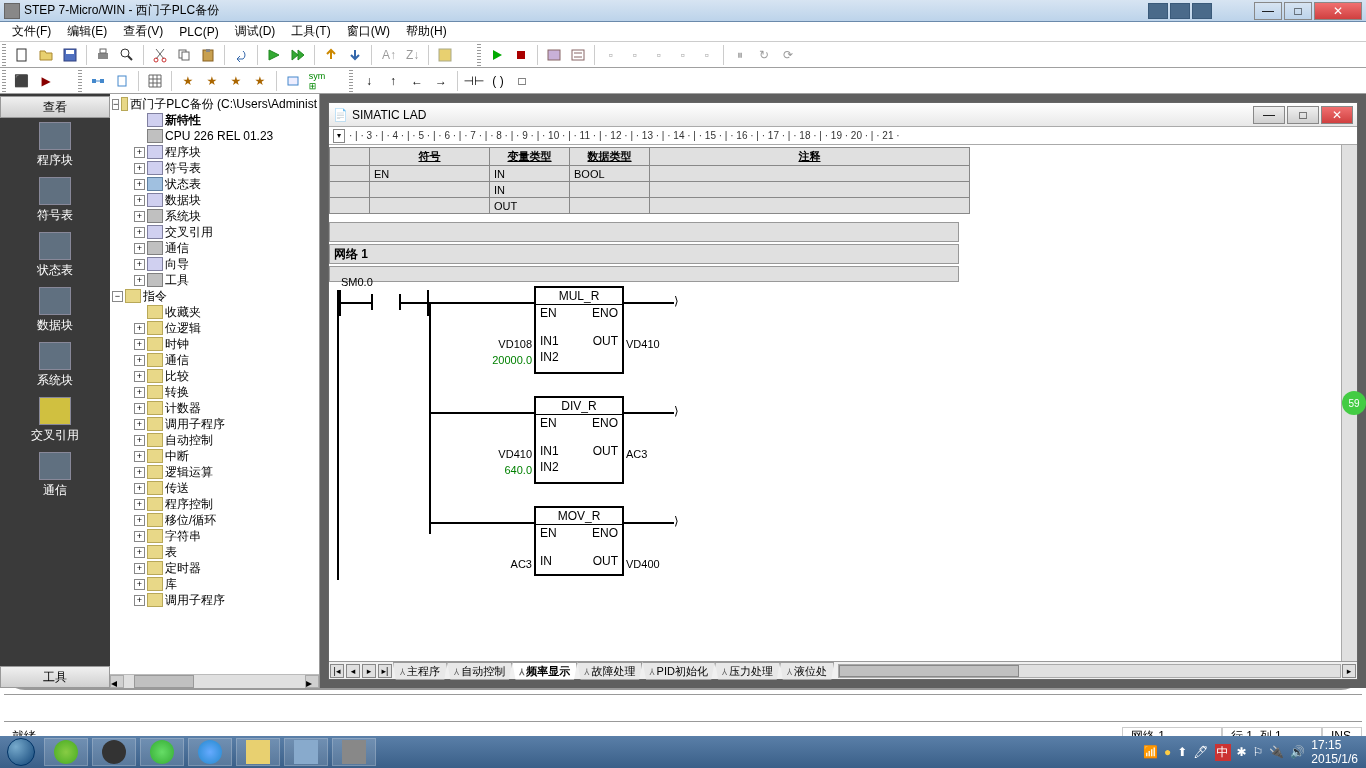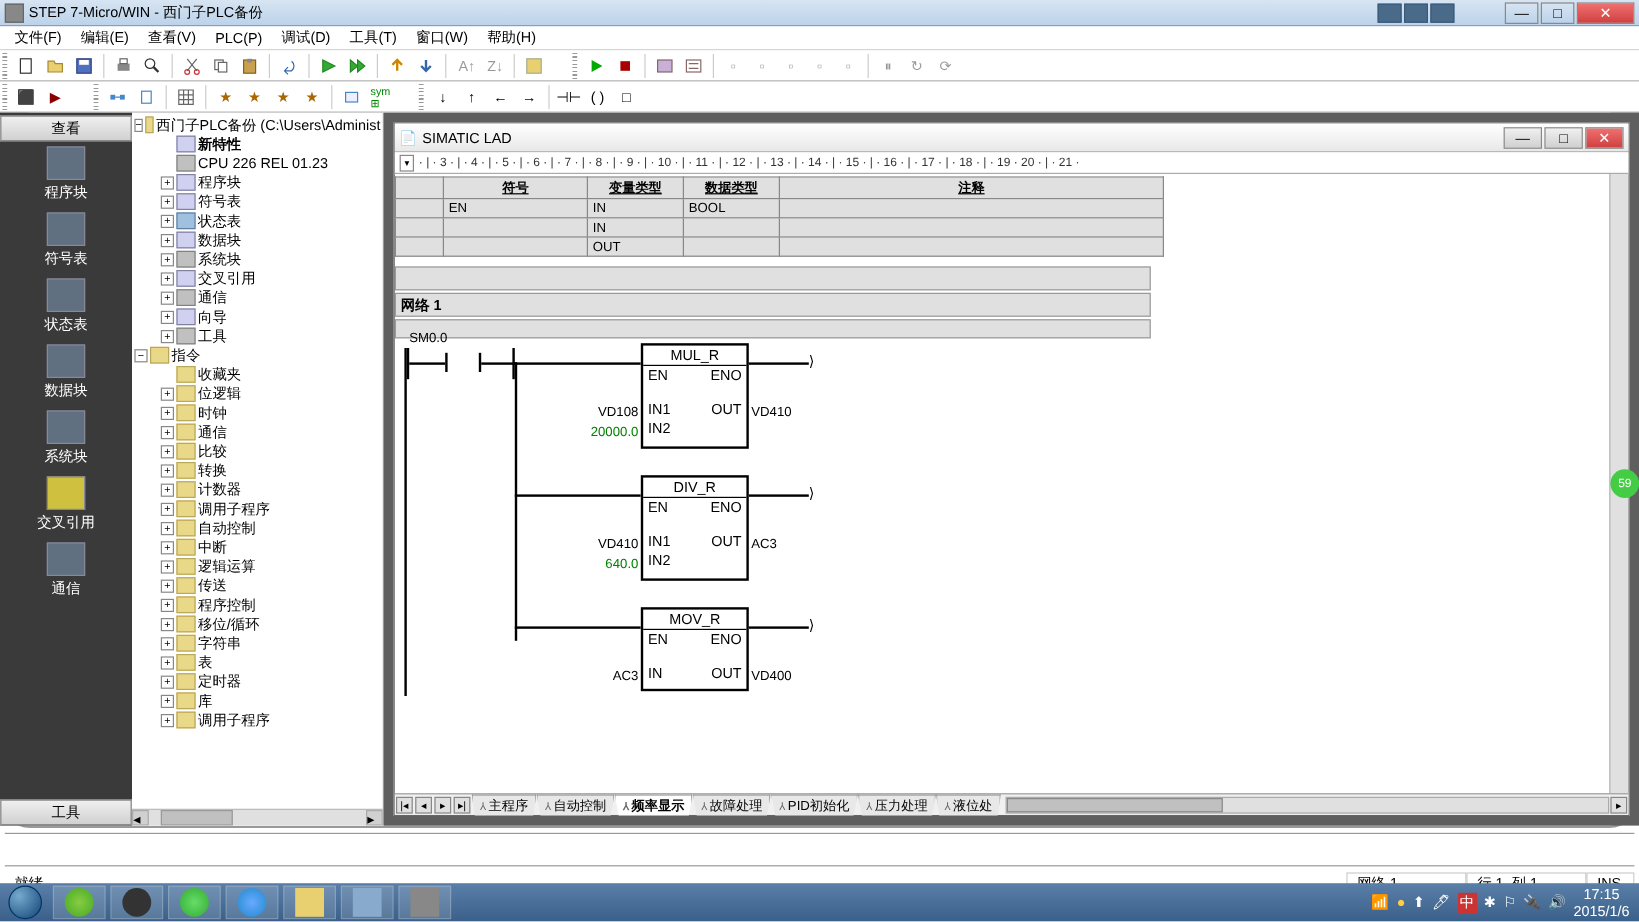--- a/index.html
+++ b/index.html
@@ -112,21 +112,21 @@
     .statusbar { height: 20px; background: #fff; display: flex; padding: 0 4px; align-items: center; }
     .status-cell { border: 1px solid #ccc; padding: 1px 8px; height: 18px; display: flex; align-items: center; }
     
     
     .taskbar { position: absolute; bottom: 0; left: 0; right: 0; height: 32px; background: linear-gradient(180deg, #5a7fa8 0%, #3a5f88 100%); display: flex; align-items: center; }
     .start-btn { width: 42px; height: 32px; display: flex; align-items: center; justify-content: center; }
     .start-orb { width: 28px; height: 28px; border-radius: 50%; background: radial-gradient(circle at 30% 30%, #7ac, #147); border: 1px solid #036; }
     .task-btn { width: 44px; height: 28px; margin: 0 2px; background: rgba(255,255,255,0.15); border: 1px solid rgba(255,255,255,0.2); display: flex; align-items: center; justify-content: center; }
     .task-icon { width: 24px; height: 24px; }
     .tray { margin-left: auto; display: flex; align-items: center; gap: 6px; padding-right: 8px; color: #fff; font-size: 11px; }
-    .clock { text-align: center; line-height: 14px; }
+    .clock { line-height: 14px; }
     
     .green-badge { position: absolute; right: 0; top: 50%; width: 24px; height: 24px; background: #4c4; border-radius: 50%; color: #fff; display: flex; align-items: center; justify-content: center; font-size: 10px; z-index: 10; }
   </style>
 </head>
 <body>
 
 <div class="titlebar">
   <div class="titlebar-icon"></div>
   <div class="titlebar-text">STEP 7-Micro/WIN - 西门子PLC备份</div>
   <div class="titlebar-small">

